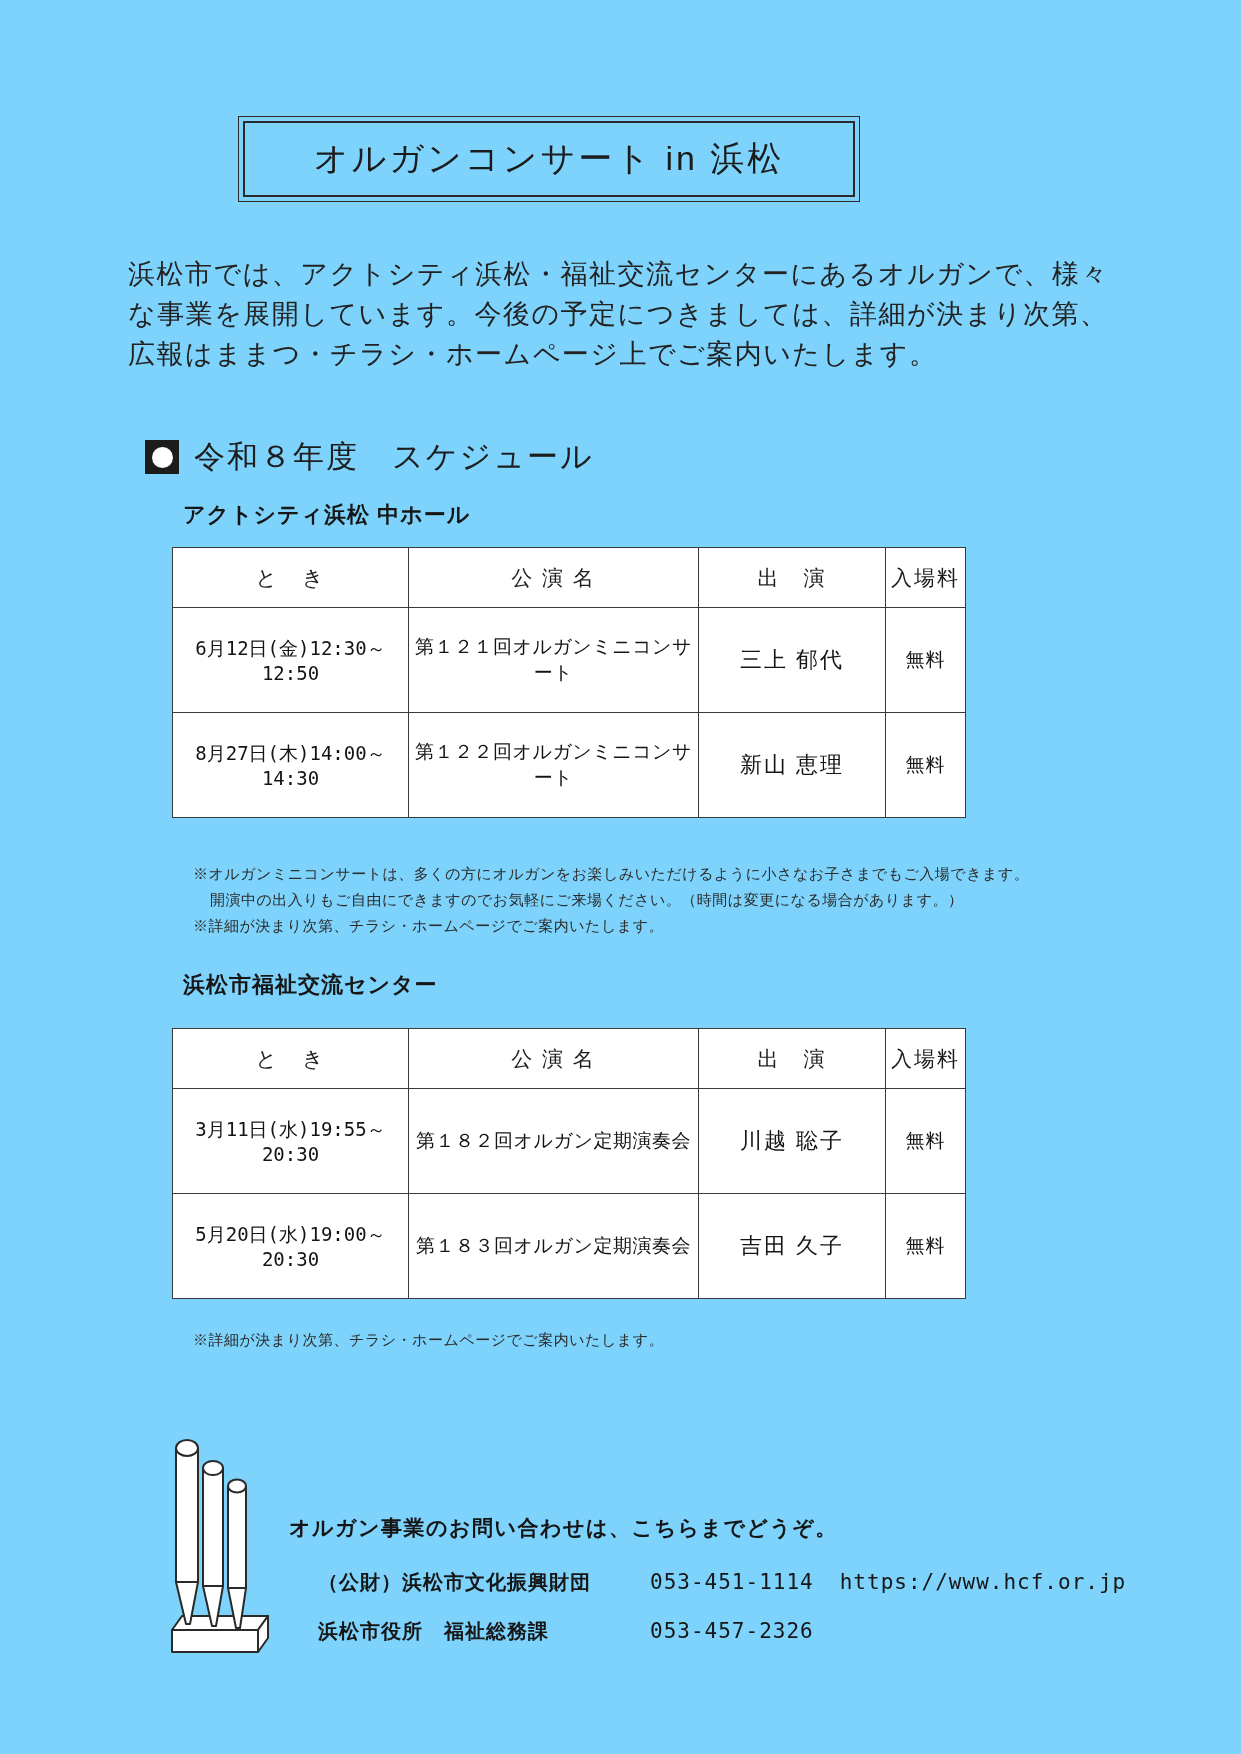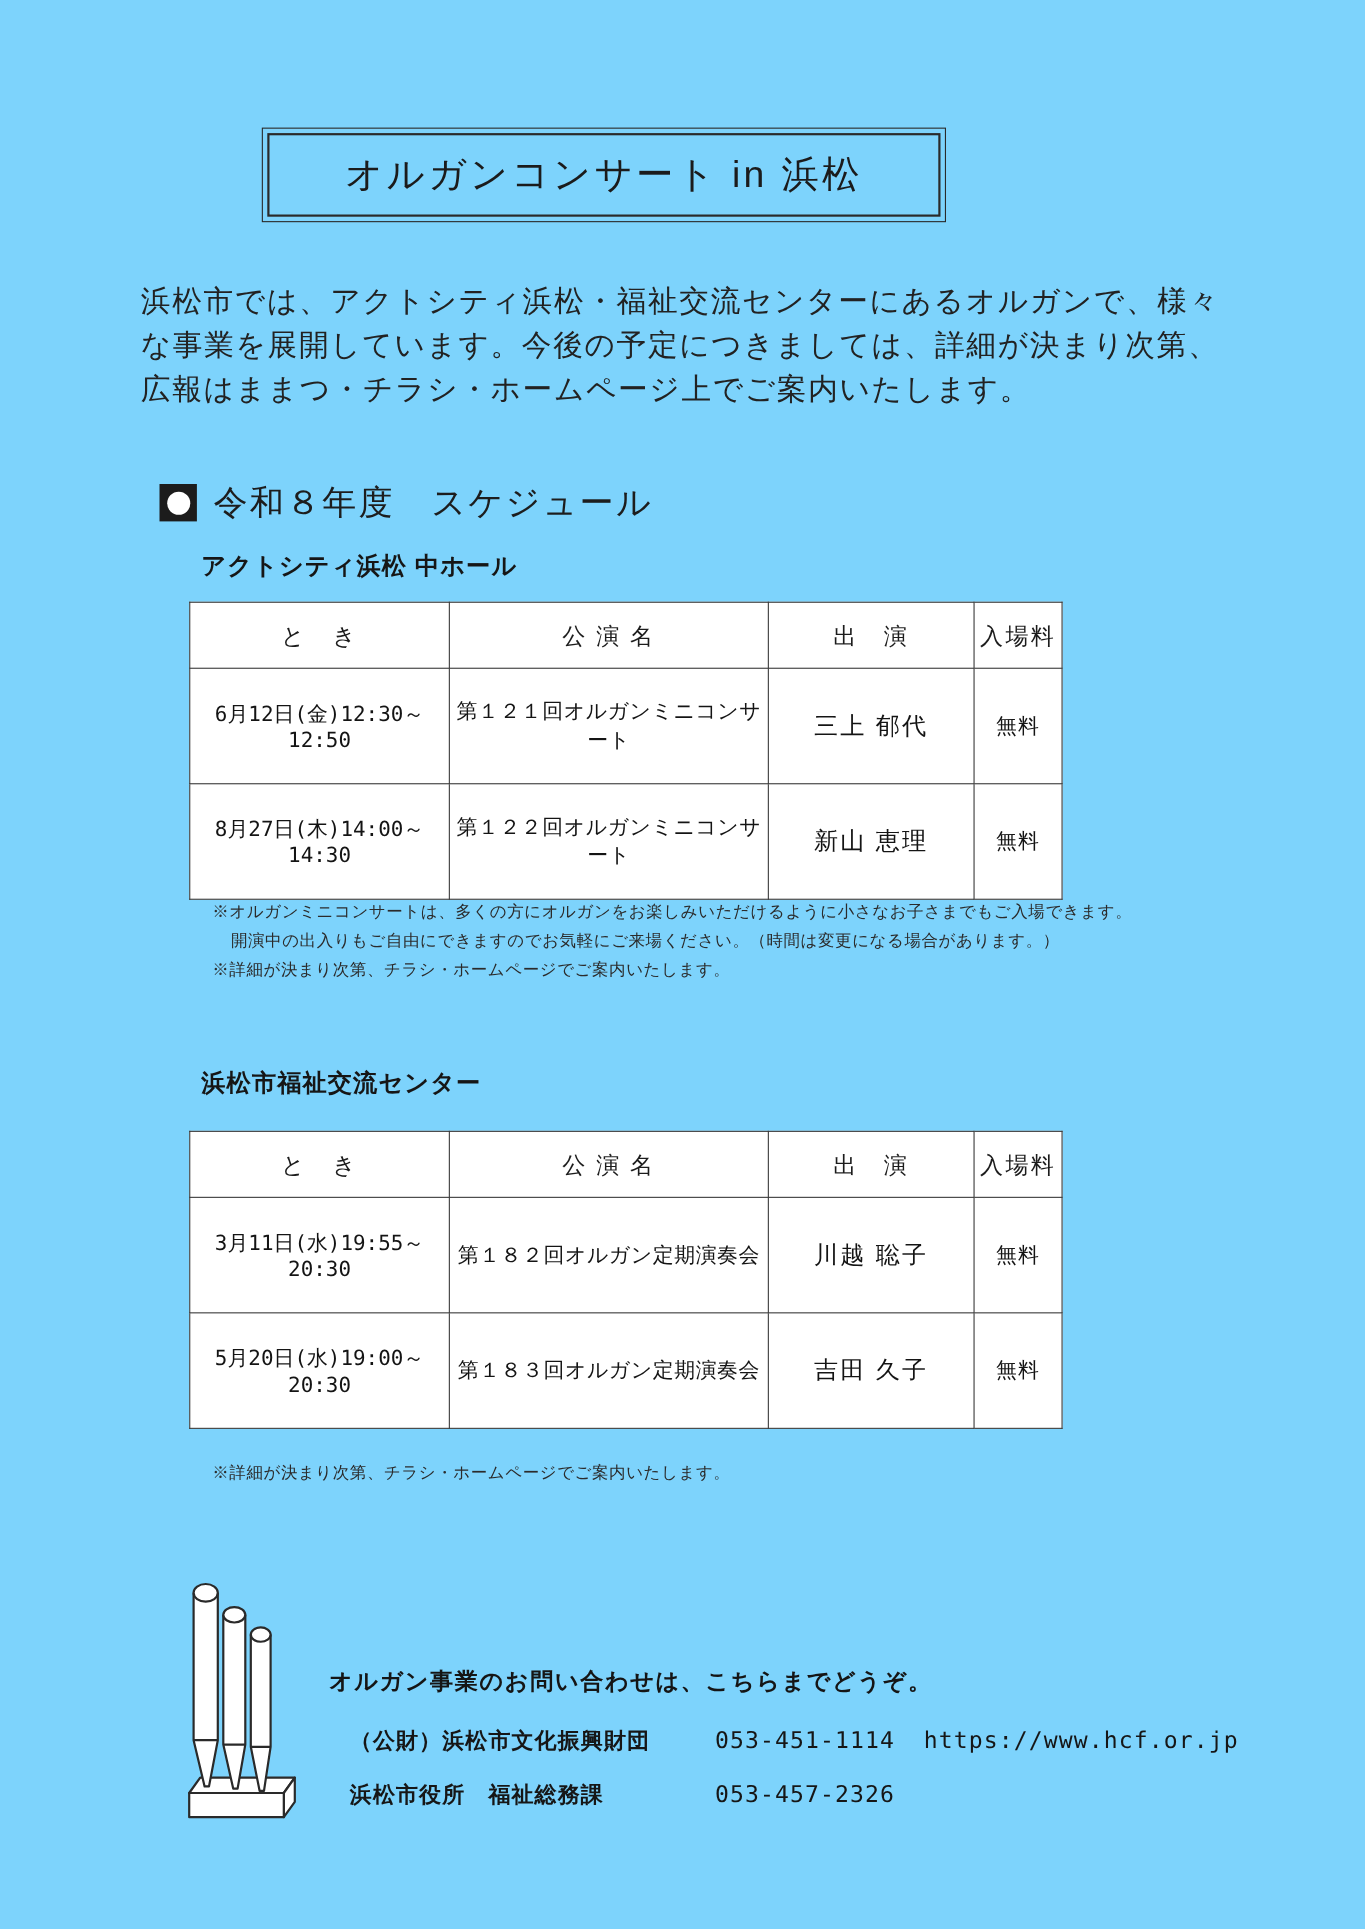--- a/index.html
+++ b/index.html
@@ -120,32 +120,32 @@
 
   
   .notes {
     position: absolute;
     left: 193px;
     font-size: 15px;
     line-height: 26px;
     letter-spacing: 0.5px;
     color: #2b2b2b;
   }
-  .notes-1 { top: 817px; }
+  .notes-1 { top: 861px; }
   .notes-2 { top: 1327px; }
   .note-indent { padding-left: 17px; }
 
   
   .organ-illustration {
     position: absolute;
     left: 158px; top: 1434px;
   }
   .footer-heading {
     position: absolute;
-    left: 299px; top: 1514px;
+    left: 289px; top: 1514px;
     font-size: 21px;
     font-weight: bold;
     letter-spacing: 1.5px;
     color: #151515;
     text-align: center;
   }
   .footer-contact {
     position: absolute;
     left: 318px;
     font-size: 20px;

